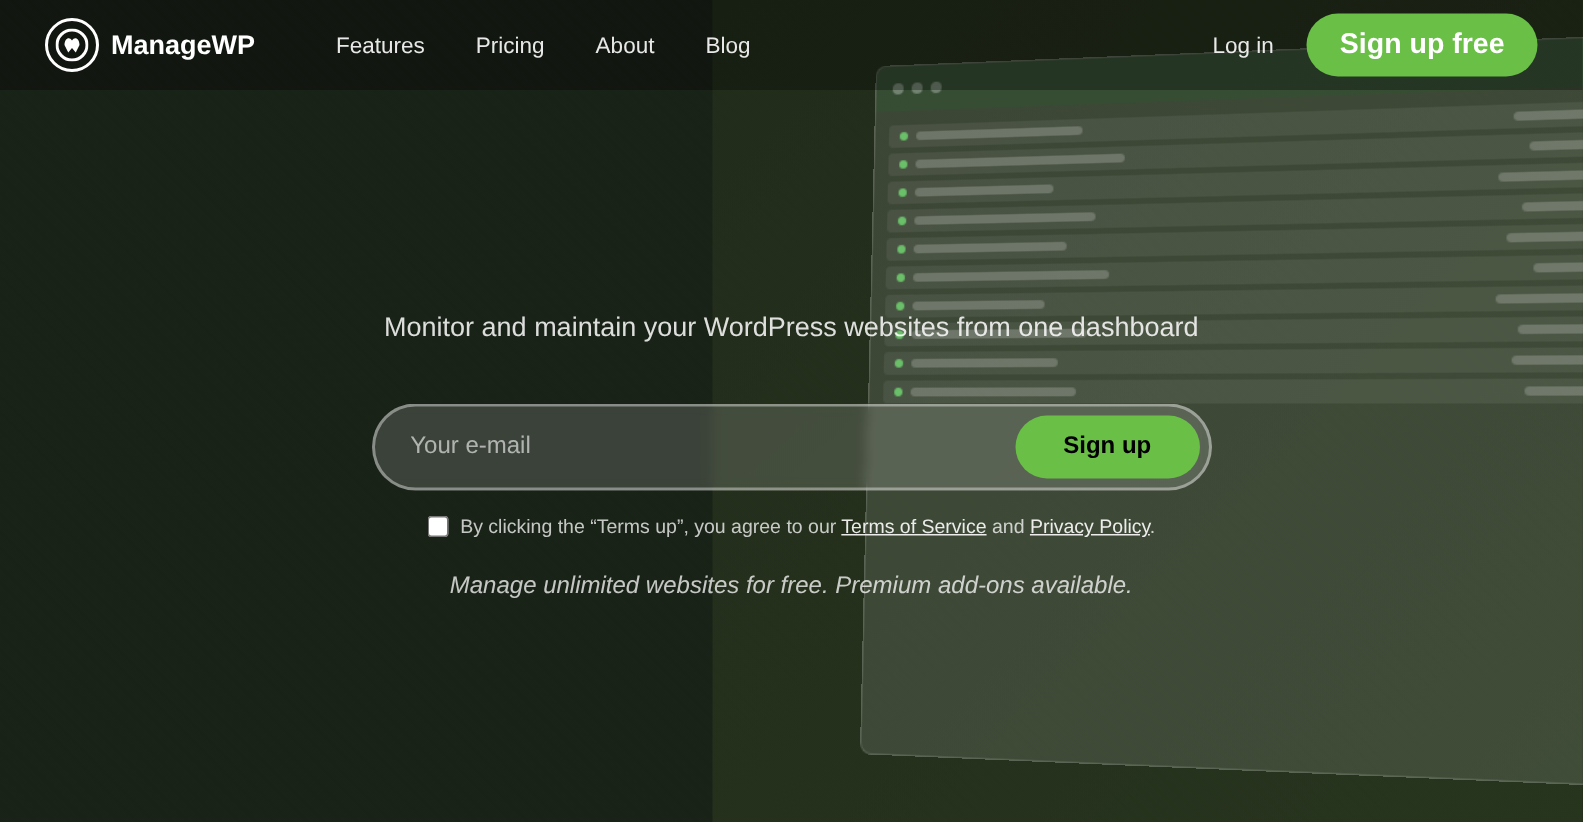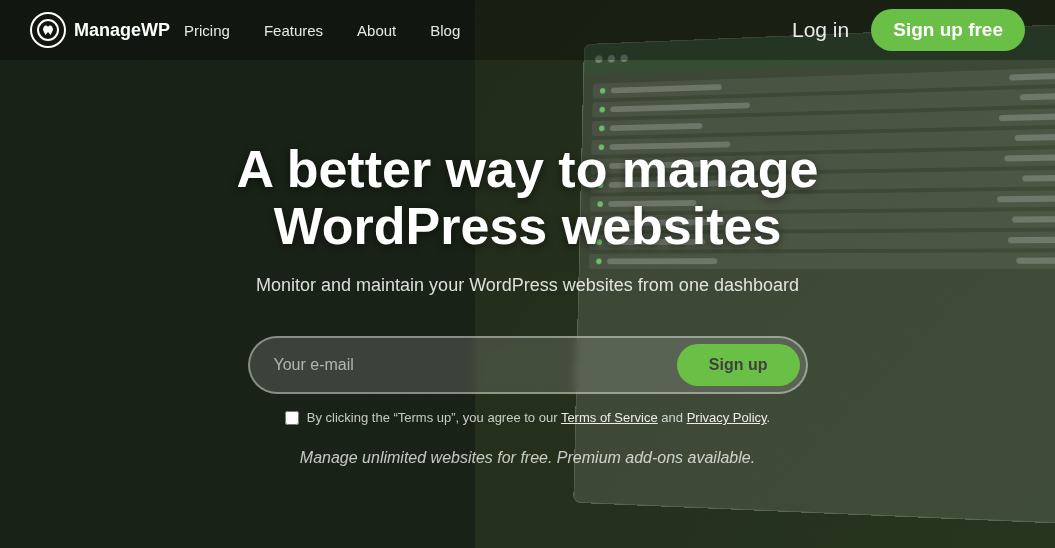--- a/index.html
+++ b/index.html
@@ -107,20 +107,21 @@
     }
 
     .logo {
       display: flex;
       align-items: center;
       gap: 8px;
       color: white;
       font-weight: 700;
       font-size: 18px;
       text-decoration: none;
+      margin-right: 40px;
     }
 
     .logo-icon {
       width: 36px;
       height: 36px;
       border: 2px solid white;
       border-radius: 50%;
       display: flex;
       align-items: center;
       justify-content: center;
@@ -147,21 +148,21 @@
 
     .nav-actions {
       display: flex;
       align-items: center;
       gap: 8px;
     }
 
     .btn-login {
       color: rgba(255,255,255,0.9);
       text-decoration: none;
-      font-size: 21px;
+      font-size: 15px;
       padding: 8px 14px;
     }
 
     .btn-signup {
       background: #6abf47;
       color: white;
       border: none;
       padding: 10px 22px;
       border-radius: 25px;
       font-size: 19px;
@@ -224,21 +225,21 @@
       font-size: 16px;
       padding: 8px 0;
     }
 
     .email-input::placeholder {
       color: rgba(255,255,255,0.6);
     }
 
     .btn-form-signup {
       background: #6abf47;
-      color: #404040;
+      color: #000000;
       border: none;
       padding: 12px 32px;
       border-radius: 30px;
       font-size: 16px;
       font-weight: 600;
       cursor: pointer;
       white-space: nowrap;
     }
 
     
@@ -344,34 +345,33 @@
     <div class="logo-icon">
       <svg width="22" height="22" viewBox="0 0 22 22" fill="none">
         <circle cx="11" cy="11" r="10" stroke="white" stroke-width="2"></circle>
         <path d="M6 11 C6 7, 9 5, 11 8 C13 5, 16 7, 16 11 L13.5 16 L11 13 L8.5 16 Z" fill="white"></path>
       </svg>
     </div>
     <span>ManageWP</span>
   </a>
 
   <div class="nav-links">
+    <a class="nav-link" href="#">Features</a>
     <a class="nav-link" href="#">Pricing</a>
-    <a class="nav-link" href="#">Features</a>
     <a class="nav-link" href="#">About</a>
     <a class="nav-link" href="#">Blog</a>
   </div>
 
   <div class="nav-actions">
     <a class="btn-login" href="#">Log in</a>
     <a class="btn-signup" href="#">Sign up free</a>
   </div>
 </nav>
 
 <section class="hero">
-  <h1 class="hero-title">A better way to manage WordPress websites</h1>
   <p class="hero-subtitle">Monitor and maintain your WordPress websites from one dashboard</p>
 
   <div class="signup-form">
     <input class="email-input" type="email" placeholder="Your e-mail" style="">
     <button class="btn-form-signup">Sign up</button>
   </div>
 
   <div class="terms-row">
     <input type="checkbox" class="terms-checkbox" style="">
     <span>

